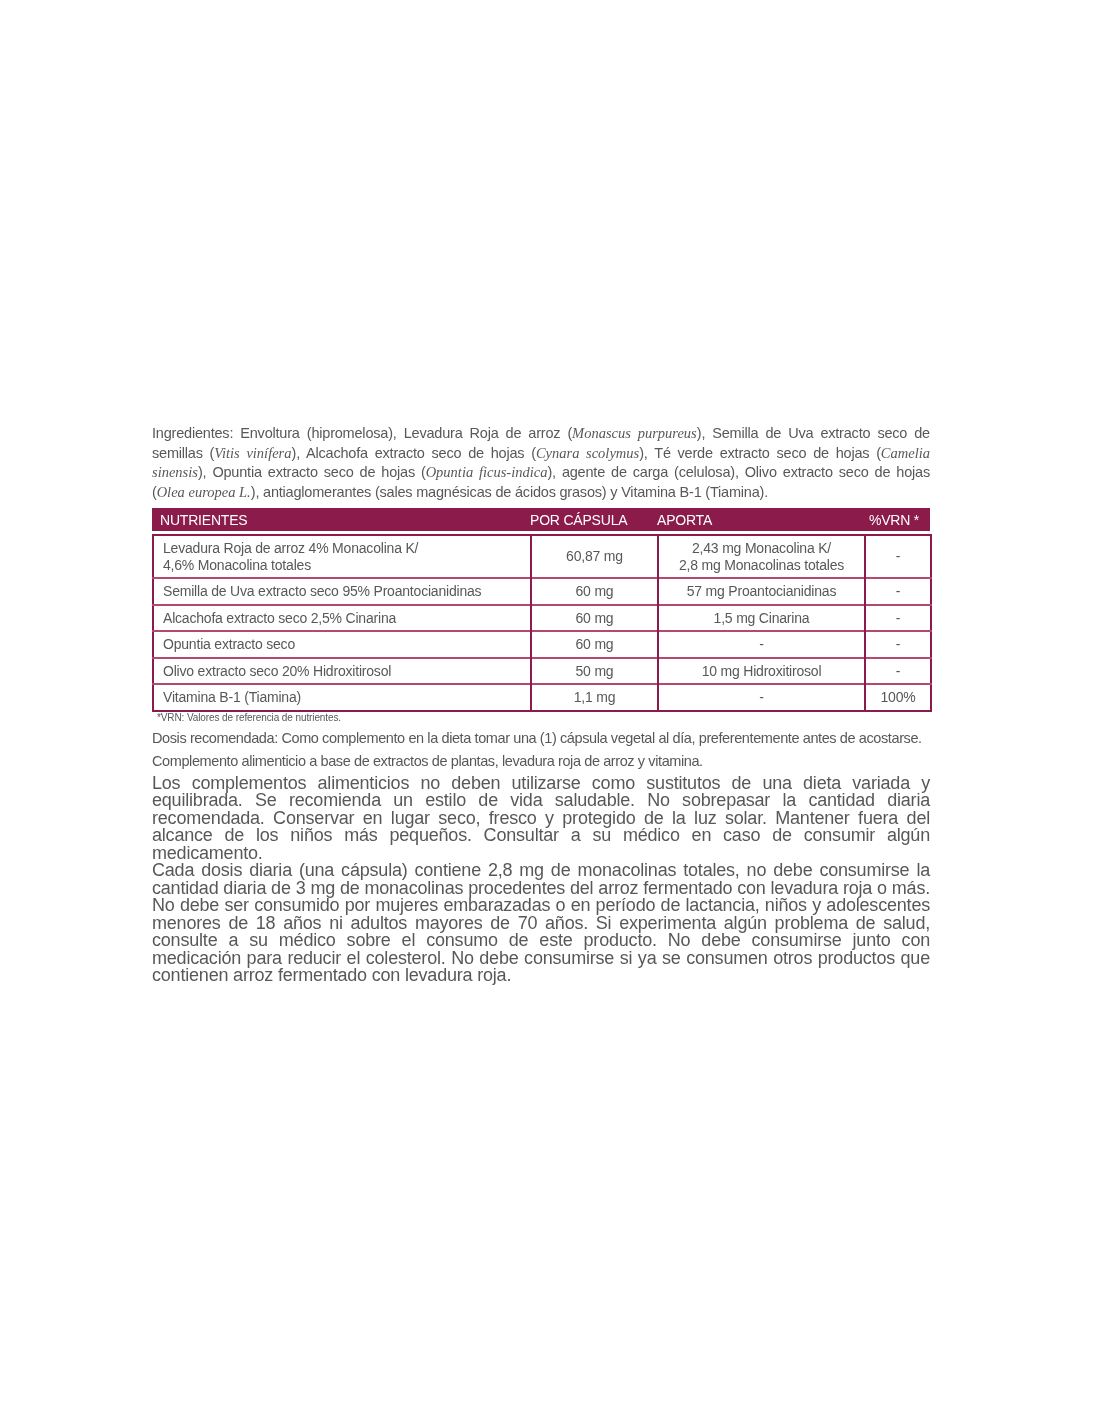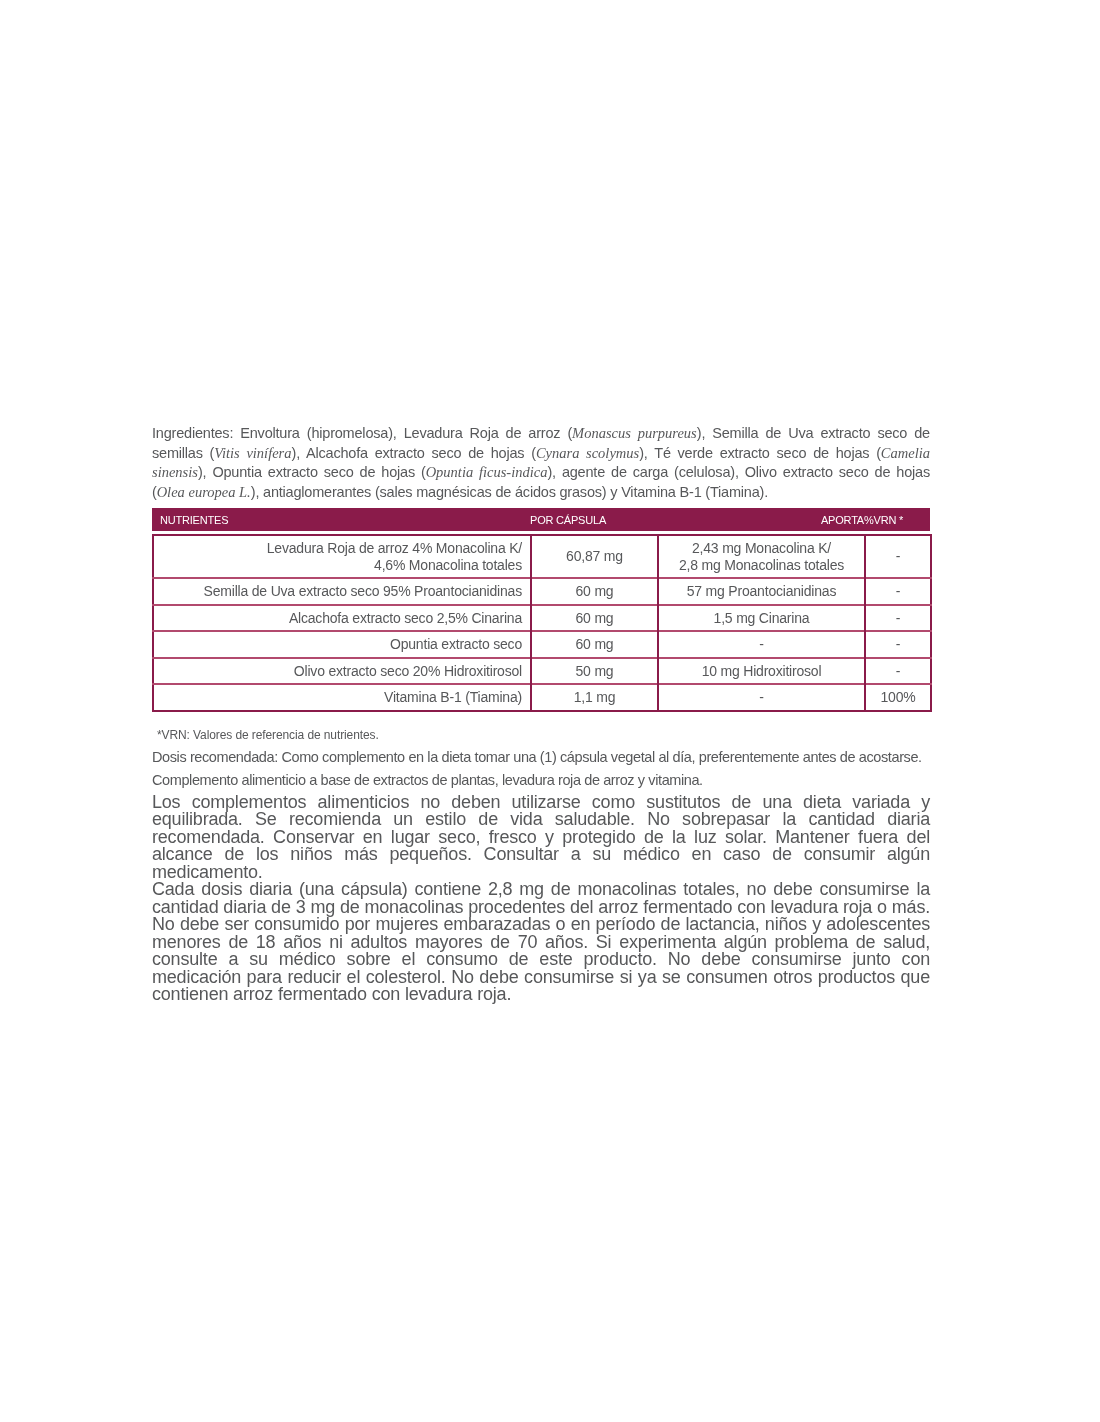--- a/index.html
+++ b/index.html
@@ -37,56 +37,56 @@
   .nutrients-table-wrap{
     margin-top:6px;
   }
   .tbl-header{
     display:grid;
     grid-template-columns:378px 127px 207px 66px;
     background:var(--maroon);
     color:#ffffff;
     height:23px;
     align-items:center;
-    font-size:11px;
+    font-size:14px;
     letter-spacing:-0.2px;
   }
   .tbl-header .h-cell{white-space:nowrap;}
   .tbl-header .h-nutrientes{text-align:left;padding-left:8px;}
   .tbl-header .h-capsula{text-align:left;}
-  .tbl-header .h-aporta{text-align:right;}
-  .tbl-header .h-vrn{text-align:left;padding-right:6px;}
+  .tbl-header .h-aporta{text-align:left;}
+  .tbl-header .h-vrn{text-align:center;padding-right:6px;}
   table.tbl-body{
     width:778px;
     table-layout:fixed;
     border-collapse:collapse;
     margin-top:3px;
     font-size:14px;
     letter-spacing:-0.2px;
     color:var(--text-gray);
   }
   table.tbl-body td{
     border-left:2px solid var(--maroon);
     border-top:2px solid var(--pink-line);
     padding:4px 8px;
     vertical-align:middle;
     line-height:16.5px;
     white-space:pre-line;
   }
   table.tbl-body{border:2px solid var(--maroon);}
-  table.tbl-body tr td:first-child{border-left:none;text-align:right;padding-left:9px;}
+  table.tbl-body tr td:first-child{border-left:none;text-align:left;padding-left:9px;}
   table.tbl-body tr:first-child td{border-top:none;}
   table.tbl-body td.c-center{text-align:center;}
   table.tbl-body tr.row-tall td{height:43px;}
   table.tbl-body tr.row-std td{height:16px;}
   
   .vrn-note{
-    margin-top:16px;
+    margin-top:0;
     padding-left:5px;
-    font-size:12px;
+    font-size:10px;
     letter-spacing:-0.1px;
     color:var(--text-gray);
   }
   
   .details{
     margin-top:4px;
   }
   .detail-line{
     font-size:14.5px;
     letter-spacing:-0.4px;

